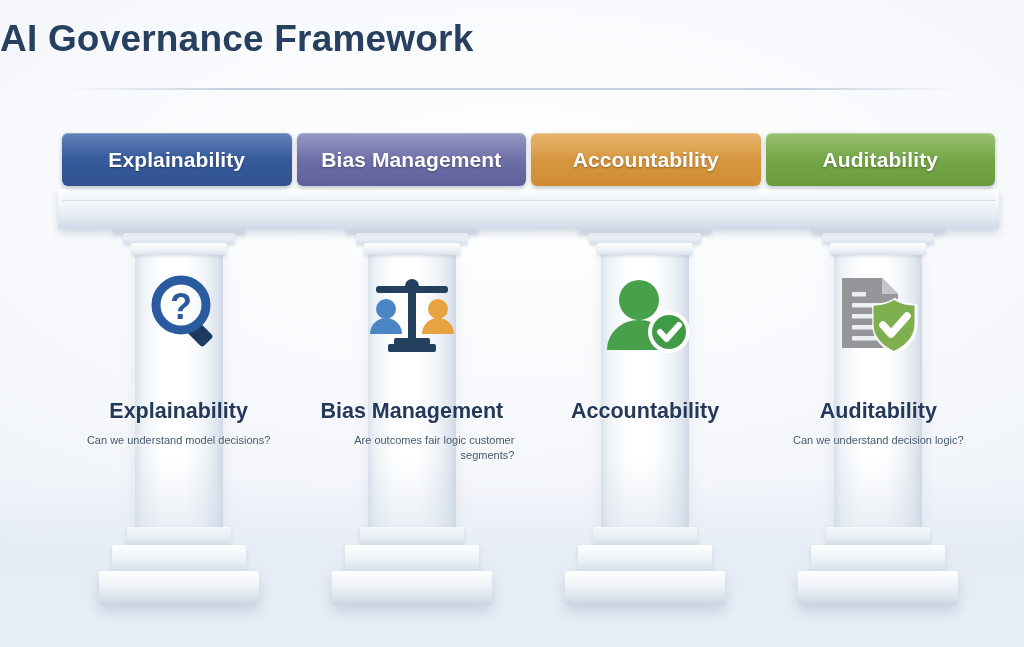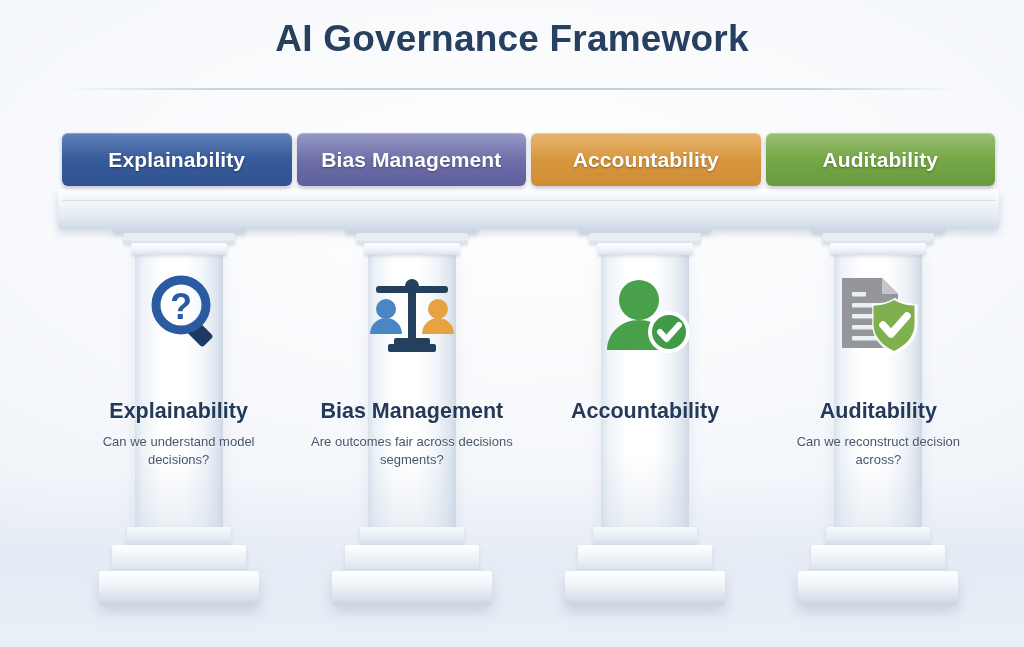--- a/index.html
+++ b/index.html
@@ -25,21 +25,20 @@
     height: 170px;
     background: linear-gradient(180deg, rgba(226,233,243,0) 0%, rgba(222,230,242,.55) 45%, rgba(233,239,247,.9) 100%);
     pointer-events: none;
   }
 
   
   .title-wrap {
     position: absolute;
     top: 18px;
     left: 0; right: 0;
-    text-align: center;
   }
   .title {
     font-size: 37px;
     font-weight: bold;
     letter-spacing: .2px;
     color: #27405f;
     text-shadow: 0 1px 1px rgba(255,255,255,.9);
   }
   .title-rule {
     position: absolute;
@@ -237,23 +236,23 @@
     margin-top: 42px;
     font-size: 21.5px;
     font-weight: bold;
     color: #24395a;
     text-align: center;
     line-height: 1.1;
     text-shadow: 0 1px 1px rgba(255,255,255,.85);
   }
   .pillar-desc {
     margin-top: 9px;
-    font-size: 13px;
+    font-size: 11px;
     color: #46586f;
-    text-align: center;
+    text-align: right;
     line-height: 1.42;
     max-width: 205px;
     text-shadow: 0 1px 1px rgba(255,255,255,.8);
   }
 </style>
 </head>
 <body>
 
 <div class="floor"></div>
 
@@ -364,21 +363,21 @@
             <circle cx="24" cy="35" r="10"></circle>
             <path d="M8 60c0-9 7-16 16-16s16 7 16 16z"></path>
           </g>
           <g fill="#e8a23f">
             <circle cx="76" cy="35" r="10"></circle>
             <path d="M60 60c0-9 7-16 16-16s16 7 16 16z"></path>
           </g>
         </svg>
       </div>
       <div class="pillar-name">Bias Management</div>
-      <div class="pillar-desc">Are outcomes fair across decisions segments?</div>
+      <div class="pillar-desc">Are outcomes fair logic customer segments?</div>
     </div>
 
     <div class="cell">
       <div class="icon-slot">
         <svg width="92" height="82" viewBox="0 0 92 82">
           <g fill="#49a04b">
             <circle cx="40" cy="26" r="20"></circle>
             <path d="M8 76c0-17 14-30 32-30s32 13 32 30z"></path>
           </g>
           <circle cx="70" cy="58" r="21" fill="#ffffff"></circle>
@@ -401,17 +400,17 @@
             <rect x="20" y="51" width="34" height="4.5" rx="1"></rect>
             <rect x="20" y="62" width="26" height="4.5" rx="1"></rect>
           </g>
           <path d="M62 24c8 5 16 6 22 6v20c0 15-11 24-22 29-11-5-22-14-22-29V30c6 0 14-1 22-6z" fill="#ffffff" transform="translate(-1,-1) scale(1.03)" opacity=".9"></path>
           <path d="M62 26c7.5 4.6 15 5.6 20.5 5.6v18.5c0 13.8-10.2 22.2-20.5 26.8
                    -10.3-4.6-20.5-13-20.5-26.8V31.6C47 31.6 54.5 30.6 62 26z" fill="#7fb04f"></path>
           <path d="M51 51l8 9 16-18" fill="none" stroke="#ffffff" stroke-width="7.5" stroke-linecap="round" stroke-linejoin="round"></path>
         </svg>
       </div>
       <div class="pillar-name">Auditability</div>
-      <div class="pillar-desc">Can we reconstruct decision across?</div>
+      <div class="pillar-desc">Can we understand decision logic?</div>
     </div>
 
   </div>
 </div>
 
 </body></html>

